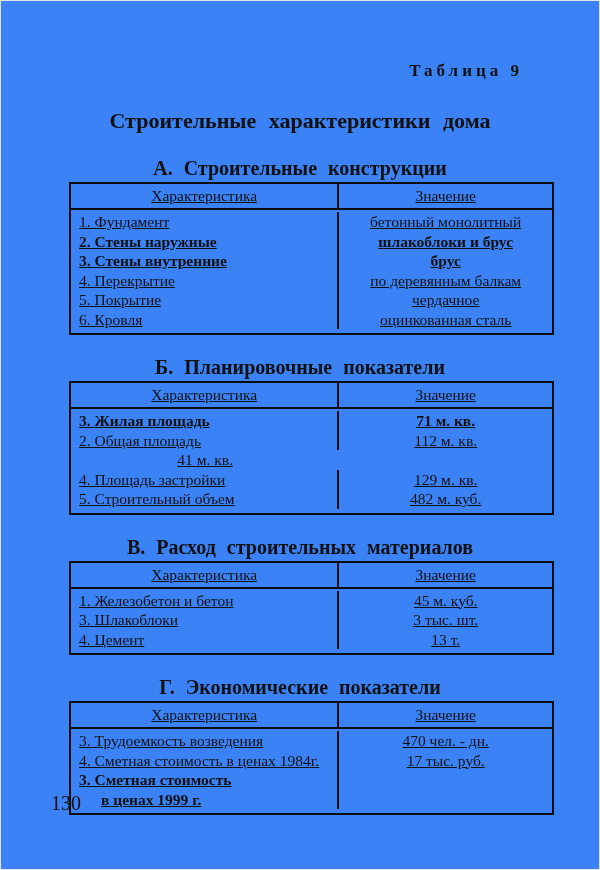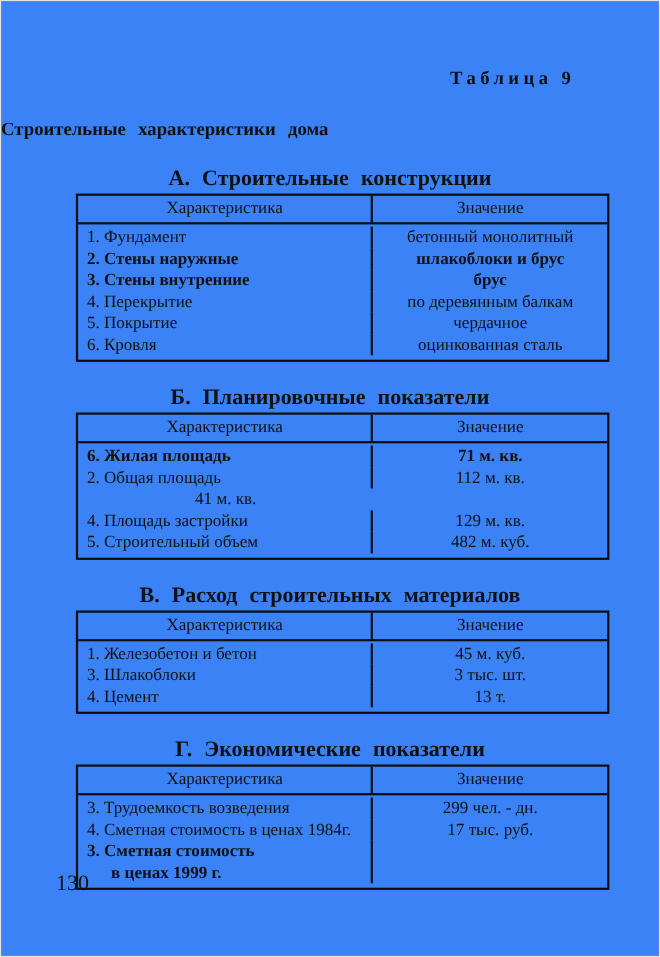--- a/index.html
+++ b/index.html
@@ -19,40 +19,42 @@
     margin-top: 60px;
     padding-right: 76px;
     text-align: right;
     font-size: 17px;
     font-weight: bold;
     letter-spacing: 4px;
     white-space: nowrap;
   }
   .doc-title {
     margin-top: 27px;
-    font-size: 17px;
+    text-align: center;
+    font-size: 22px;
     font-weight: bold;
     word-spacing: 7px;
   }
   .section { margin: 0; }
   .section-heading {
     margin-top: 21px;
     margin-bottom: 2px;
     text-align: center;
     font-size: 20px;
     font-weight: bold;
     word-spacing: 6px;
   }
   .section:first-of-type .section-heading { margin-top: 23px; }
   .data-table {
     width: 485px;
     margin-left: 68px;
     border: 2px solid #0d0d0d;
     box-sizing: border-box;
     font-size: 15.5px;
+    text-decoration: underline;
   }
   .t-header {
     display: grid;
     grid-template-columns: 55.8% 44.2%;
     border-bottom: 2px solid #0d0d0d;
   }
   .t-header .hc {
     text-align: center;
     padding: 2px 0 3px 0;
     line-height: 19px;
@@ -143,21 +145,21 @@
       <section class="section">
         <div class="section-heading">Б. Планировочные показатели</div>
         <div class="data-table">
           <div class="t-header">
             <div class="hc hc1">Характеристика</div>
             <div class="hc">Значение</div>
           </div>
           <div class="t-body">
             <div class="t-row bold">
               <div class="c1">
-                <div>6. Жилая площадь</div>
+                <div>3. Жилая площадь</div>
               </div>
               <div class="c2">71 м. кв.</div>
             </div>
             <div class="t-row">
               <div class="c1">
                 <div>2. Общая площадь</div>
               </div>
               <div class="c2">112 м. кв.</div>
             </div>
             <div class="t-row">
@@ -212,21 +214,21 @@
         <div class="data-table">
           <div class="t-header">
             <div class="hc hc1">Характеристика</div>
             <div class="hc">Значение</div>
           </div>
           <div class="t-body">
             <div class="t-row">
               <div class="c1">
                 <div>3. Трудоемкость возведения</div>
               </div>
-              <div class="c2">299 чел. - дн.</div>
+              <div class="c2">470 чел. - дн.</div>
             </div>
             <div class="t-row">
               <div class="c1">
                 <div>4. Сметная стоимость в ценах 1984г.</div>
               </div>
               <div class="c2">17 тыс. руб.</div>
             </div>
             <div class="t-row bold">
               <div class="c1">
                 <div>3. Сметная стоимость</div>

